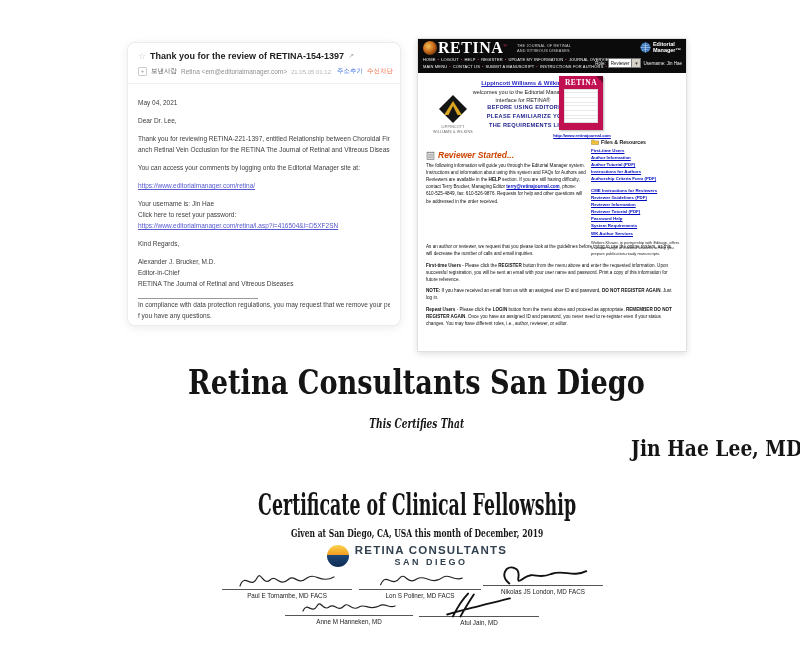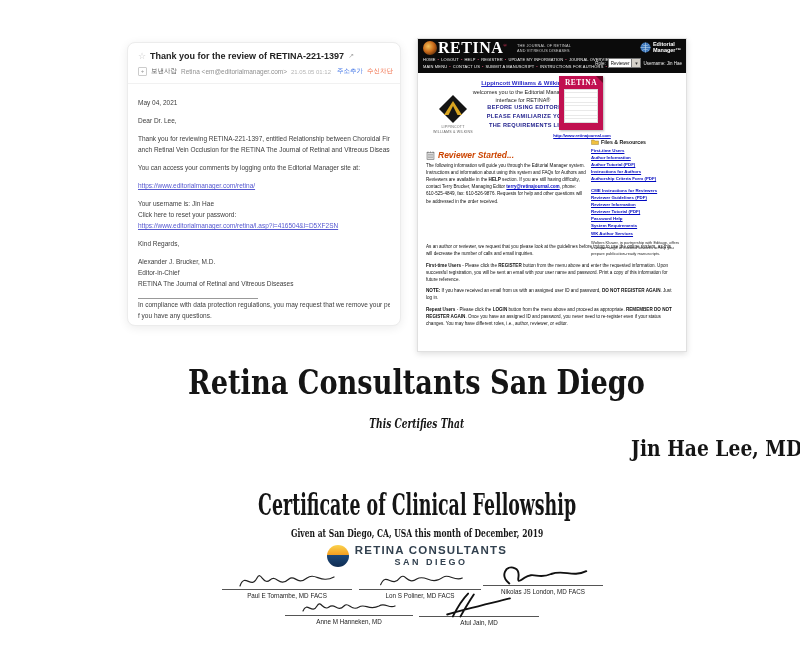--- a/index.html
+++ b/index.html
@@ -109,21 +109,21 @@
   .sig5{left:402px;top:233px;width:120px;}
 </style>
 </head>
 <body>
 
 <div class="page">
 
   <section class="email-card">
     <div class="e-subject-row">
       <span class="e-star">☆</span>
-      <span class="e-subject">Thank you for the review of RETINA-221-1397</span>
+      <span class="e-subject">Thank you for the review of RETINA-154-1397</span>
       <span class="e-open">↗</span>
     </div>
     <div class="e-meta-row">
       <span class="e-expand">+</span>
       <span class="e-meta-label">보낸사람</span>
       <span class="e-meta-sender">Retina &lt;em@editorialmanager.com&gt;</span>
       <span class="e-meta-time">21.05.05 01:12</span>
       <span class="e-meta-add">주소추가</span>
       <span class="e-meta-block">수신차단</span>
     </div>

